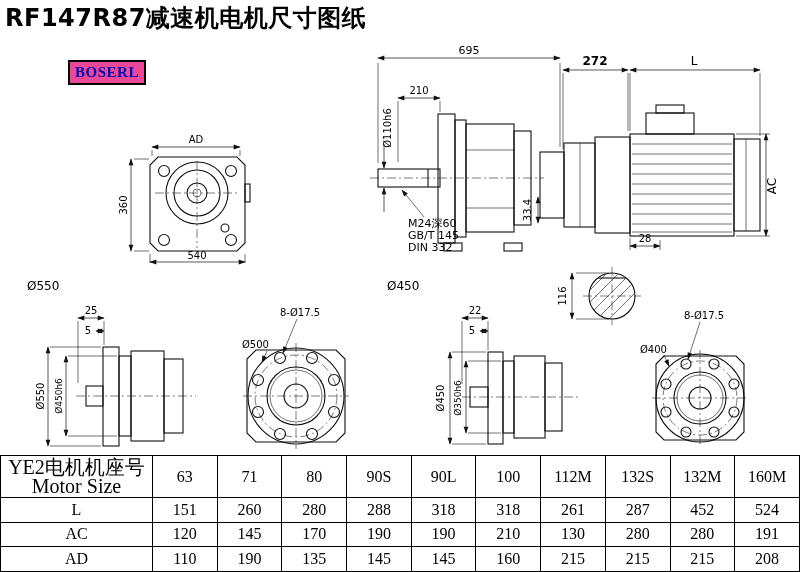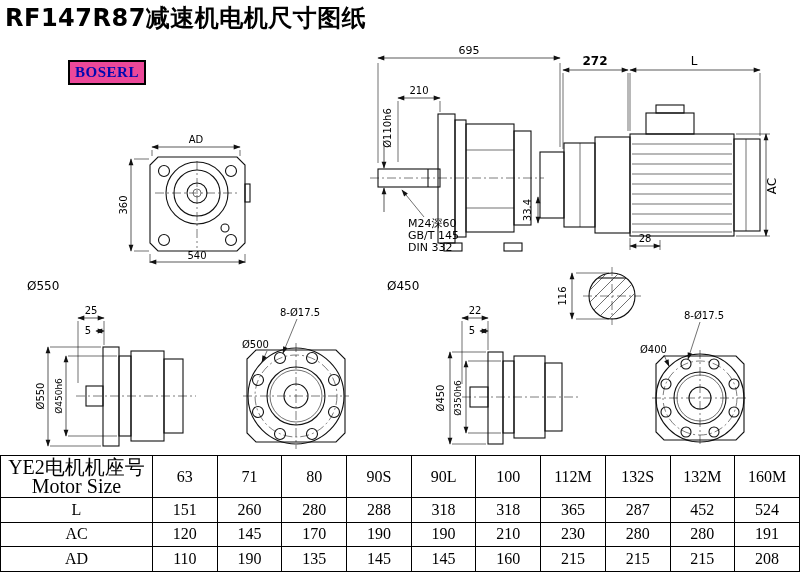--- a/index.html
+++ b/index.html
@@ -282,34 +282,34 @@
       <th>160M</th>
     </tr>
     <tr>
       <td>L</td>
       <td>151</td>
       <td>260</td>
       <td>280</td>
       <td>288</td>
       <td>318</td>
       <td>318</td>
-      <td>365</td>
+      <td>261</td>
       <td>287</td>
       <td>452</td>
       <td>524</td>
     </tr>
     <tr>
       <td>AC</td>
       <td>120</td>
       <td>145</td>
       <td>170</td>
       <td>190</td>
       <td>190</td>
       <td>210</td>
-      <td>230</td>
+      <td>130</td>
       <td>280</td>
       <td>280</td>
       <td>191</td>
     </tr>
     <tr>
       <td>AD</td>
       <td>110</td>
       <td>190</td>
       <td>135</td>
       <td>145</td>

